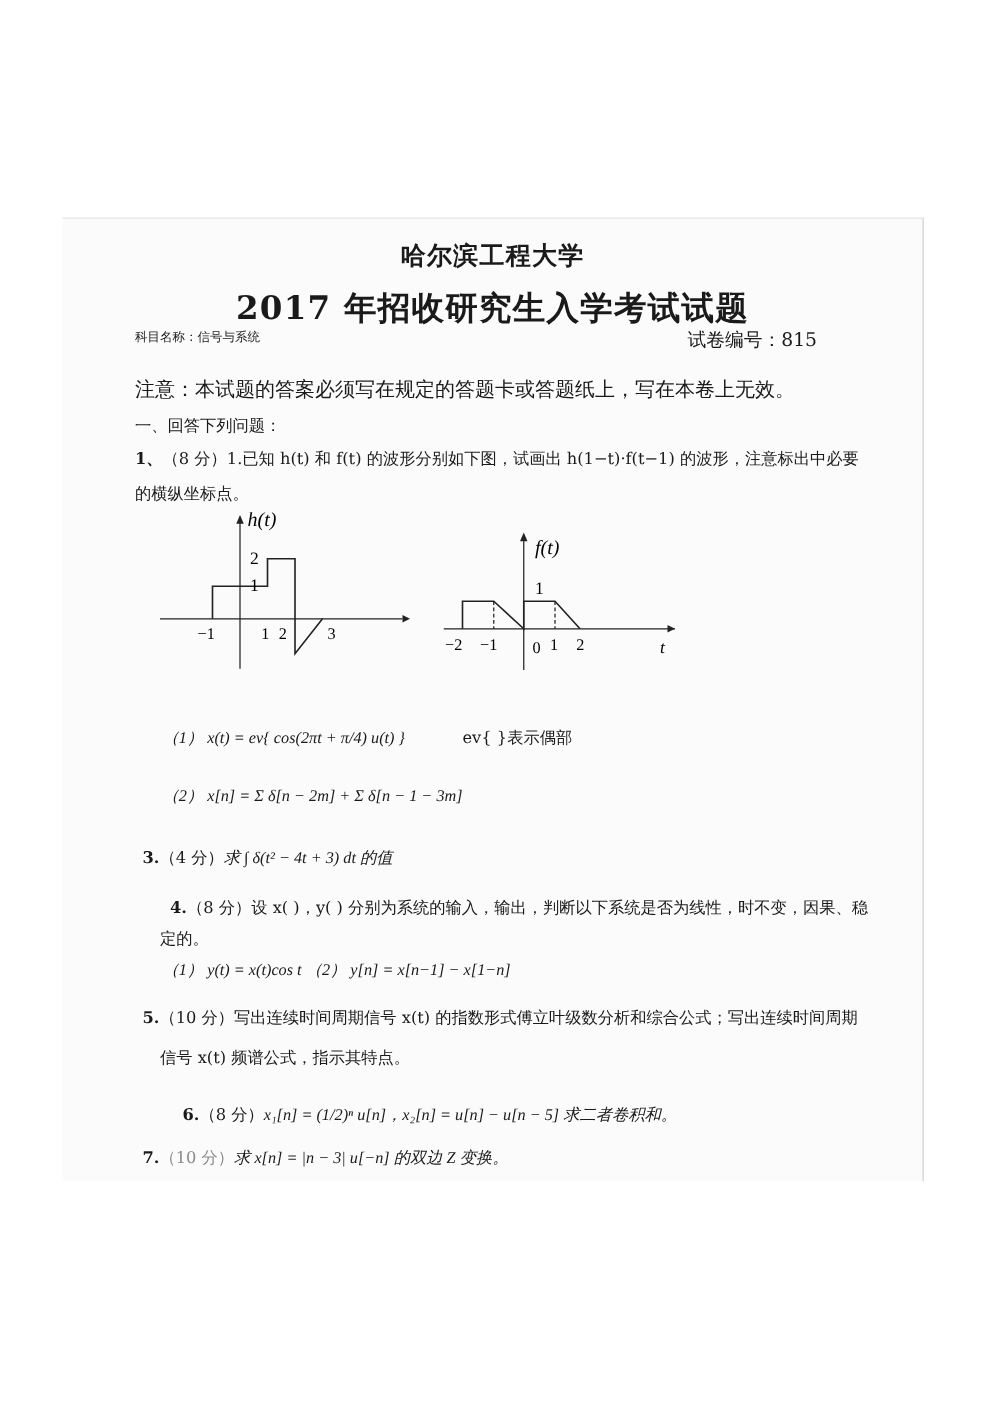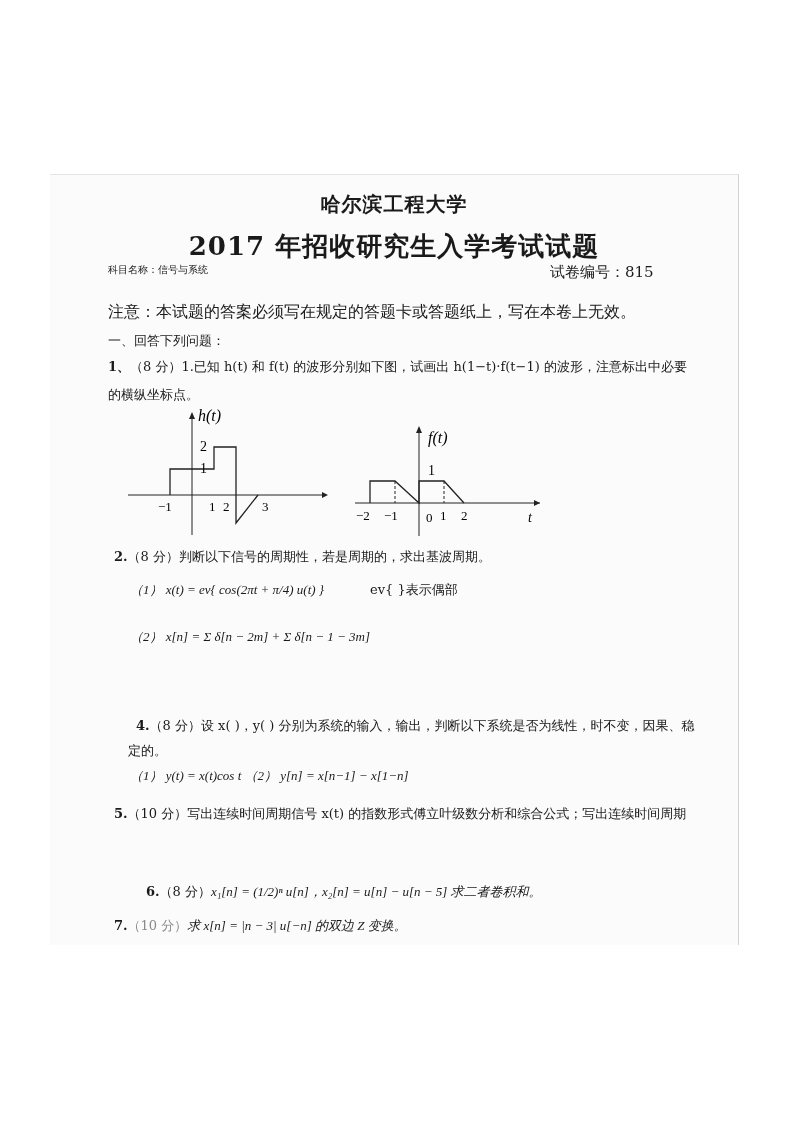--- a/index.html
+++ b/index.html
@@ -62,37 +62,38 @@
     <text x="78" y="20" font-size="16" font-style="italic">f(t)</text>
     <text x="78" y="52" font-size="14">1</text>
     <text x="6" y="97" font-size="13">−2</text>
     <text x="34" y="97" font-size="13">−1</text>
     <text x="76" y="99" font-size="13">0</text>
     <text x="90" y="97" font-size="13">1</text>
     <text x="111" y="97" font-size="13">2</text>
     <text x="178" y="99" font-size="14" font-style="italic">t</text>
   </svg>
 
-  <div class="abs s13" style="left:64px;top:373px;">
-    <span class="b">2.</span><span>（8 分）</span><span>判断以下信号的周期性，若是周期的，求出基波周期。</span>
-  </div>
   <div class="abs s13 math" style="left:80px;top:406px;">（1） x(t) = ev{ cos(2πt + π/4) u(t) }</div>
   <div class="abs s13" style="left:320px;top:406px;">ev{ }表示偶部</div>
   <div class="abs s13 math" style="left:80px;top:453px;">（2） x[n] = Σ δ[n − 2m] + Σ δ[n − 1 − 3m]</div>
 
+  <div class="abs s13" style="left:64px;top:502px;">
+    <span class="b">3.</span><span>（4 分）</span><span class="math">求 ∫ δ(t² − 4t + 3) dt 的值</span>
+  </div>
 
   <div class="abs s13" style="left:64px;top:542px;margin-left:22px;">
     <span class="b">4.</span><span>（8 分）</span><span>设 x( )，y( ) 分别为系统的输入，输出，判断以下系统是否为线性，时不变，因果、稳</span>
   </div>
   <div class="abs s13" style="left:78px;top:567px;">定的。</div>
   <div class="abs s13 math" style="left:80px;top:592px;">（1） y(t) = x(t)cos t   （2） y[n] = x[n−1] − x[1−n]</div>
 
   <div class="abs s13" style="left:64px;top:630px;">
     <span class="b">5.</span><span>（10 分）</span><span>写出连续时间周期信号 x(t) 的指数形式傅立叶级数分析和综合公式；写出连续时间周期</span>
   </div>
+  <div class="abs s13" style="left:78px;top:662px;">信号 x(t) 频谱公式，指示其特点。</div>
 
   <div class="abs s13" style="left:64px;top:708px;margin-left:32px;">
     <span class="b">6.</span><span>（8 分）</span><span class="math">x₁[n] = (1/2)ⁿ u[n]，x₂[n] = u[n] − u[n − 5] 求二者卷积和。</span>
   </div>
 
   <div class="abs s13" style="left:64px;top:742px;">
     <span class="b">7.</span><span class="faded">（10 分）</span><span class="math">求 x[n] = |n − 3| u[−n] 的双边 Z 变换。</span>
   </div>
 </div>
 

